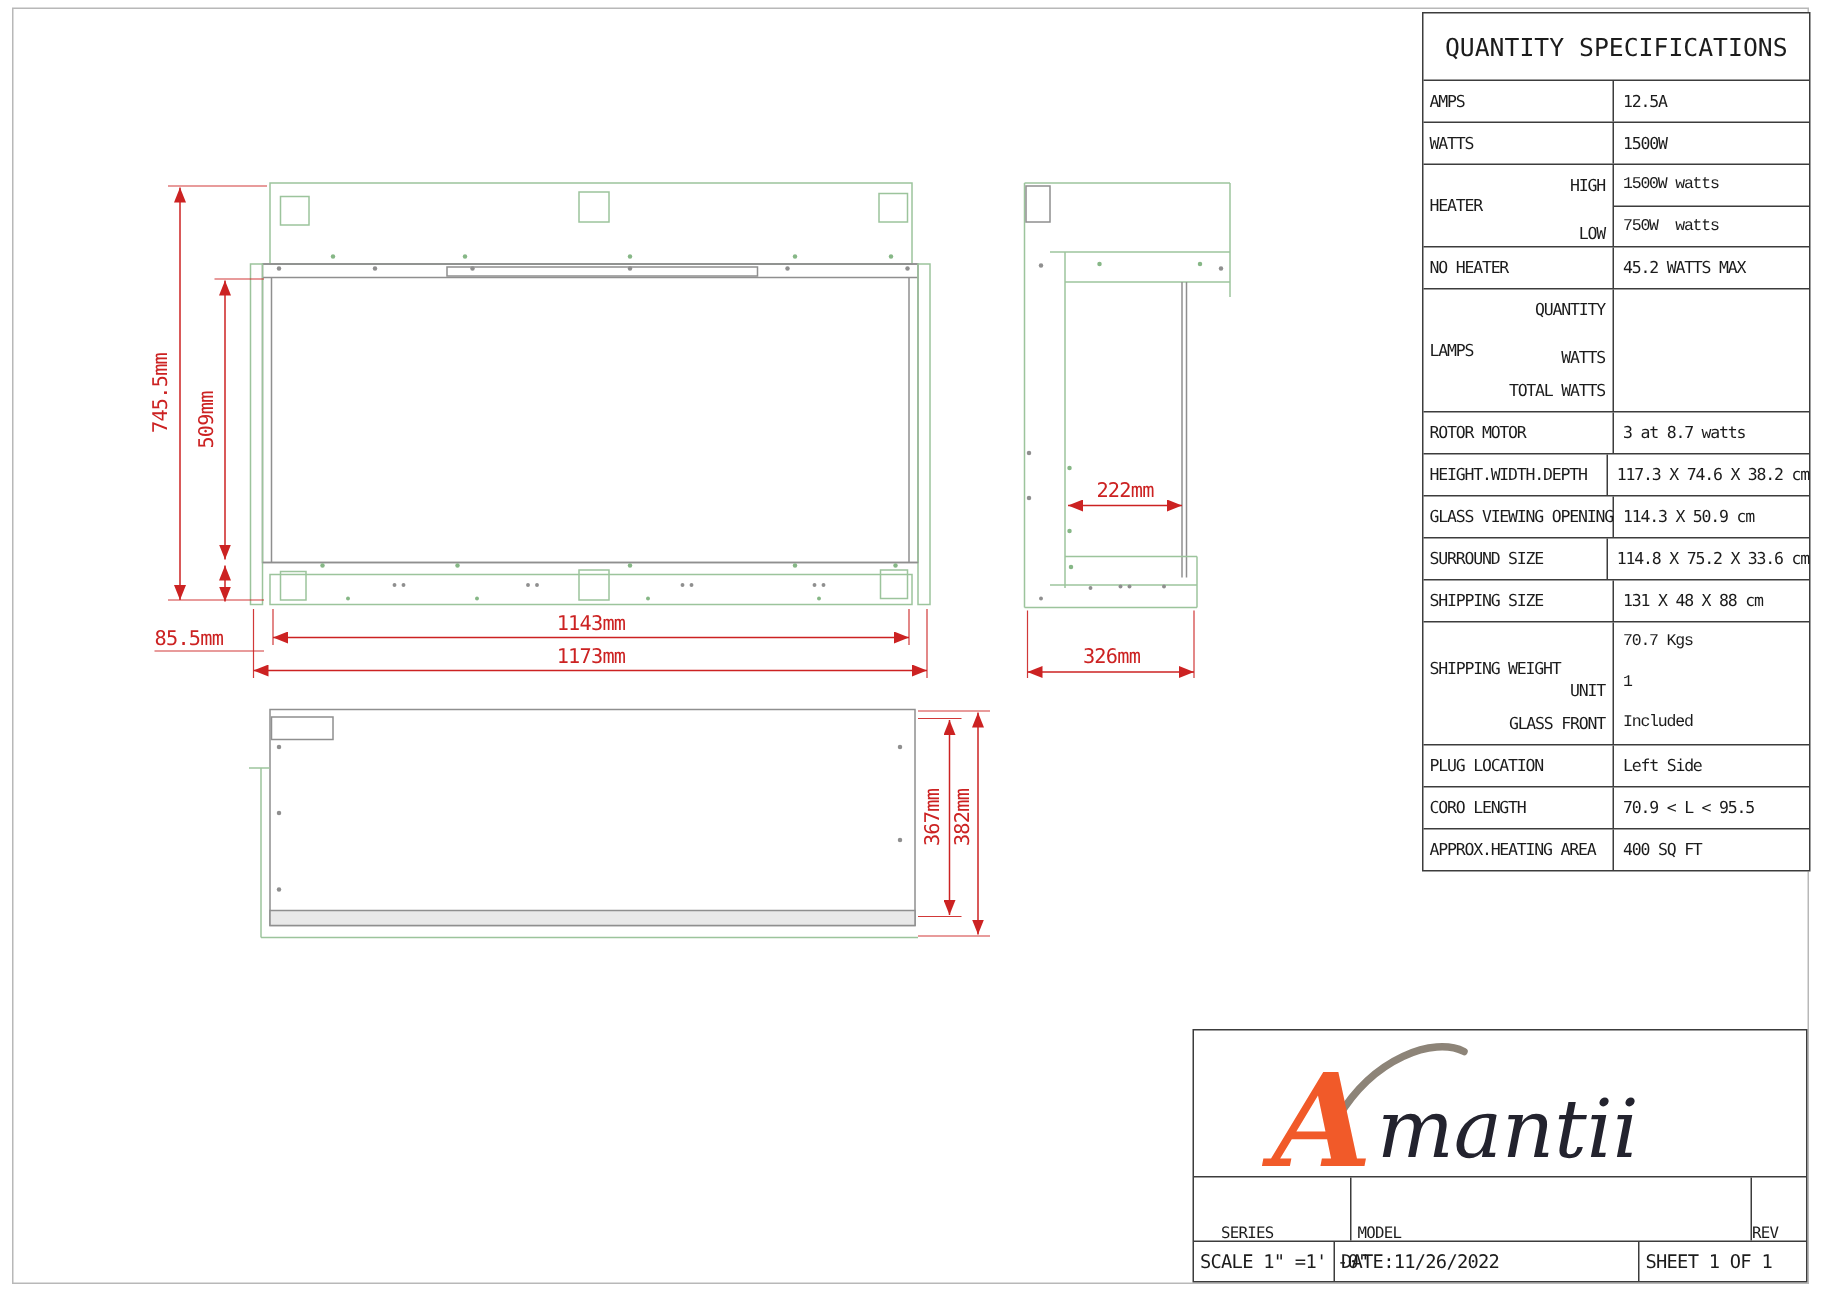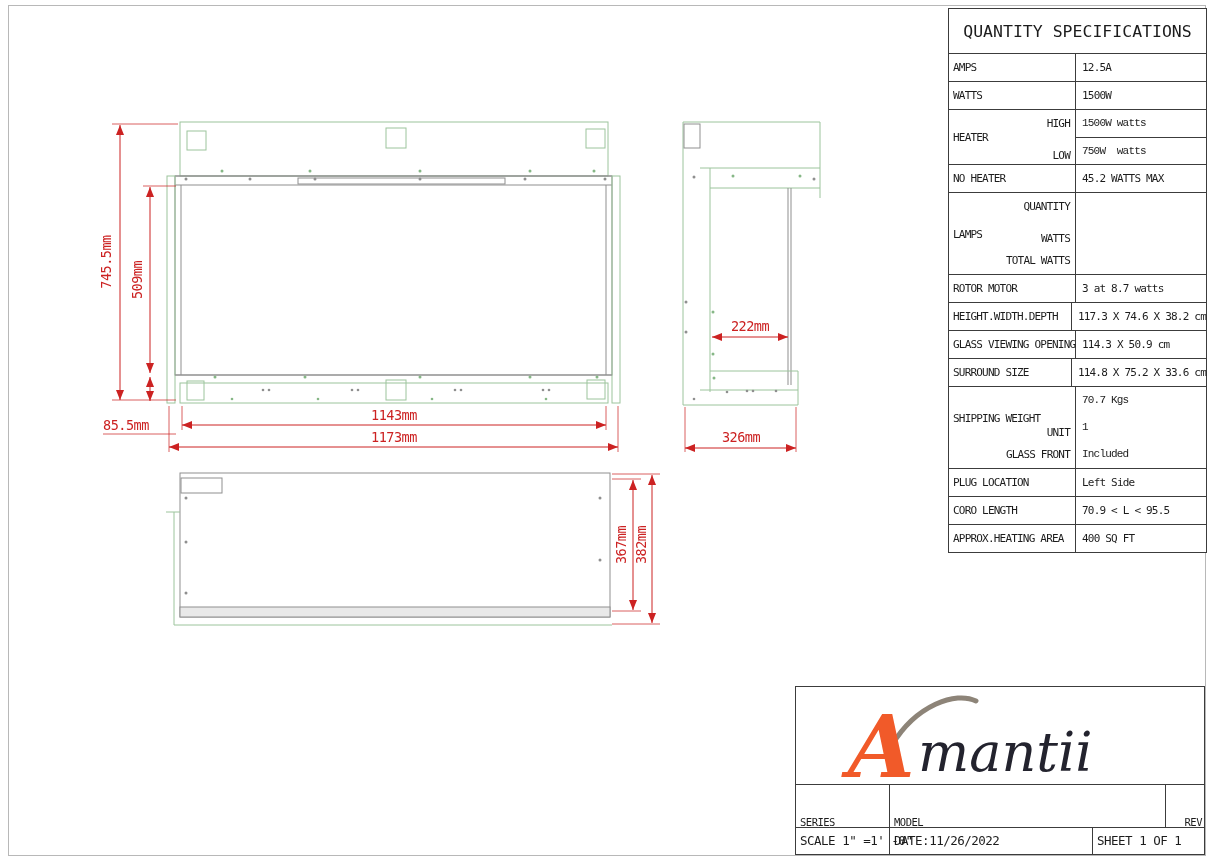--- a/index.html
+++ b/index.html
@@ -47,23 +47,23 @@
 
   
   .title-block{position:absolute;left:795px;top:686px;width:410px;height:169px;border:1px solid var(--table-border);box-sizing:border-box;background:#fff;}
   .logo-area{position:relative;height:97px;}
   .tb-row{display:flex;border-top:1px solid var(--table-border);}
   .tb-row.r1{height:42px;}
   .tb-row.r2{height:26px;}
   .tb-cell{box-sizing:border-box;padding:1px 0 0 4px;font-size:12.5px;letter-spacing:-0.5px;white-space:pre;position:relative;}
   .tb-cell .tag{display:block;font-size:10.5px;letter-spacing:-0.5px;}
   .tb-cell .big{display:block;font-size:12.5px;padding-left:14px;margin-top:2px;}
-  .c-series{width:94px;border-right:1px solid var(--table-border);}
+  .c-series{width:94px;border-right:1px solid var(--table-border);margin-left:14px;}
   .c-model{width:276px;border-right:1px solid var(--table-border);}
-  .c-rev{width:36px;text-align:right;padding-left:0;}
+  .c-rev{width:36px;text-align:left;padding-left:0;}
   .c-rev .big{padding-left:0;}
   .c-scale{width:94px;border-right:1px solid var(--table-border);line-height:24px;}
   .c-date{width:203px;border-right:1px solid var(--table-border);line-height:24px;}
   .c-sheet{flex:1;line-height:24px;}
 </style>
 </head>
 <body>
 
 <div class="sheet">
   <div class="sheet-border"></div>
@@ -259,20 +259,24 @@
       <div class="val">117.3 X 74.6 X 38.2 cm</div>
     </div>
     <div class="srow">
       <div class="lbl">GLASS VIEWING OPENING</div>
       <div class="val">114.3 X 50.9 cm</div>
     </div>
     <div class="srow">
       <div class="lbl">SURROUND SIZE</div>
       <div class="val">114.8 X 75.2 X 33.6 cm</div>
     </div>
+    <div class="srow">
+      <div class="lbl">SHIPPING SIZE</div>
+      <div class="val">131 X 48 X 88 cm</div>
+    </div>
 
     <div class="srow h3">
       <div class="lbl" style="border-right:1px solid var(--table-border);">
         <span class="grp-name top">SHIPPING WEIGHT</span>
         <span class="sub s1">UNIT</span>
         <span class="sub s2">GLASS FRONT</span>
       </div>
       <div class="vcol">
         <div class="vrow">70.7 Kgs</div>
         <div class="vrow">1</div>

